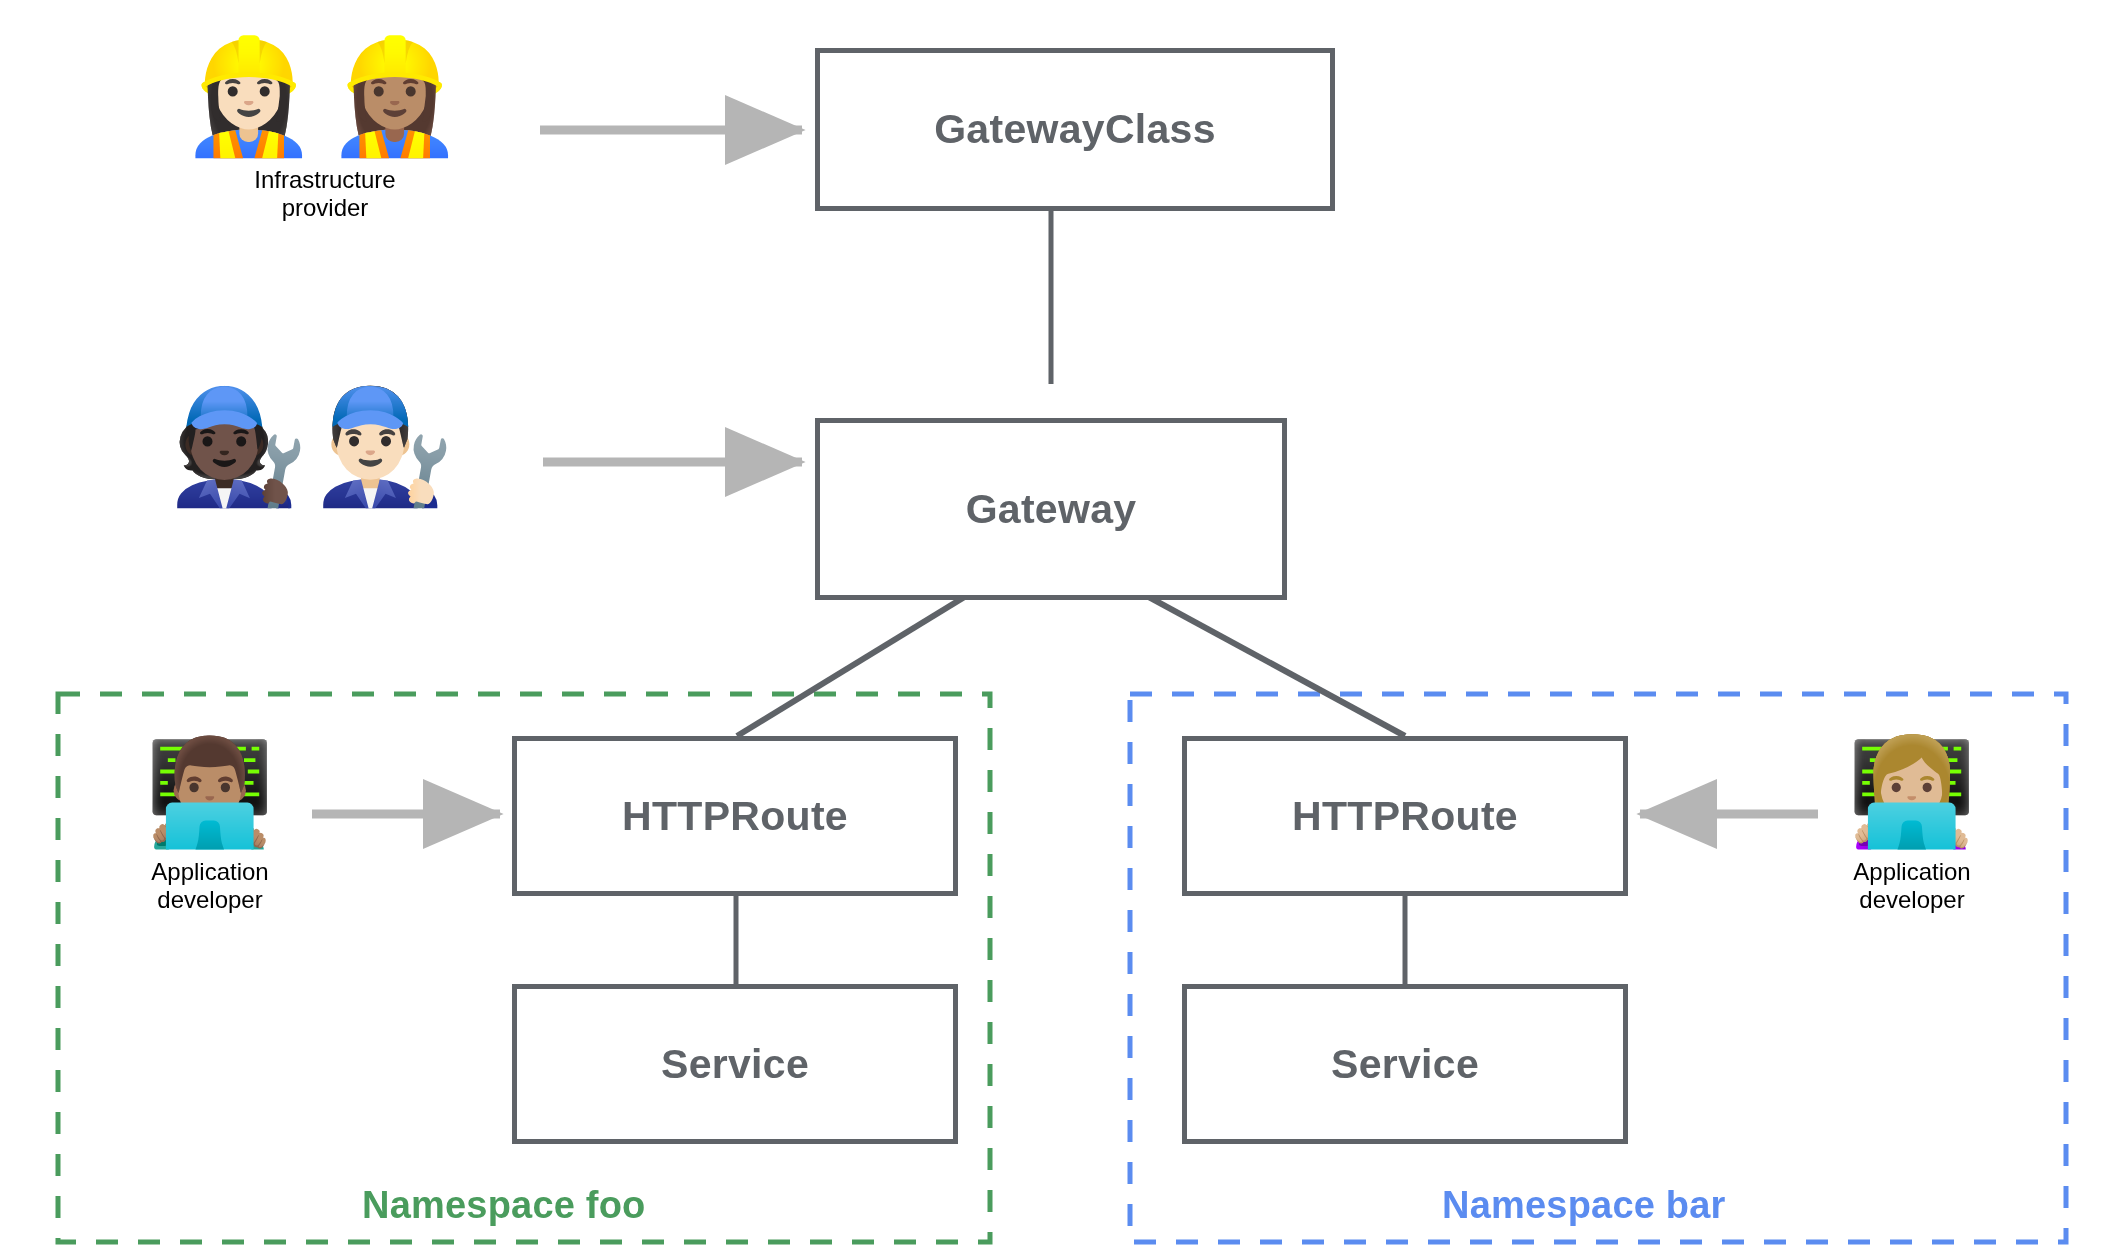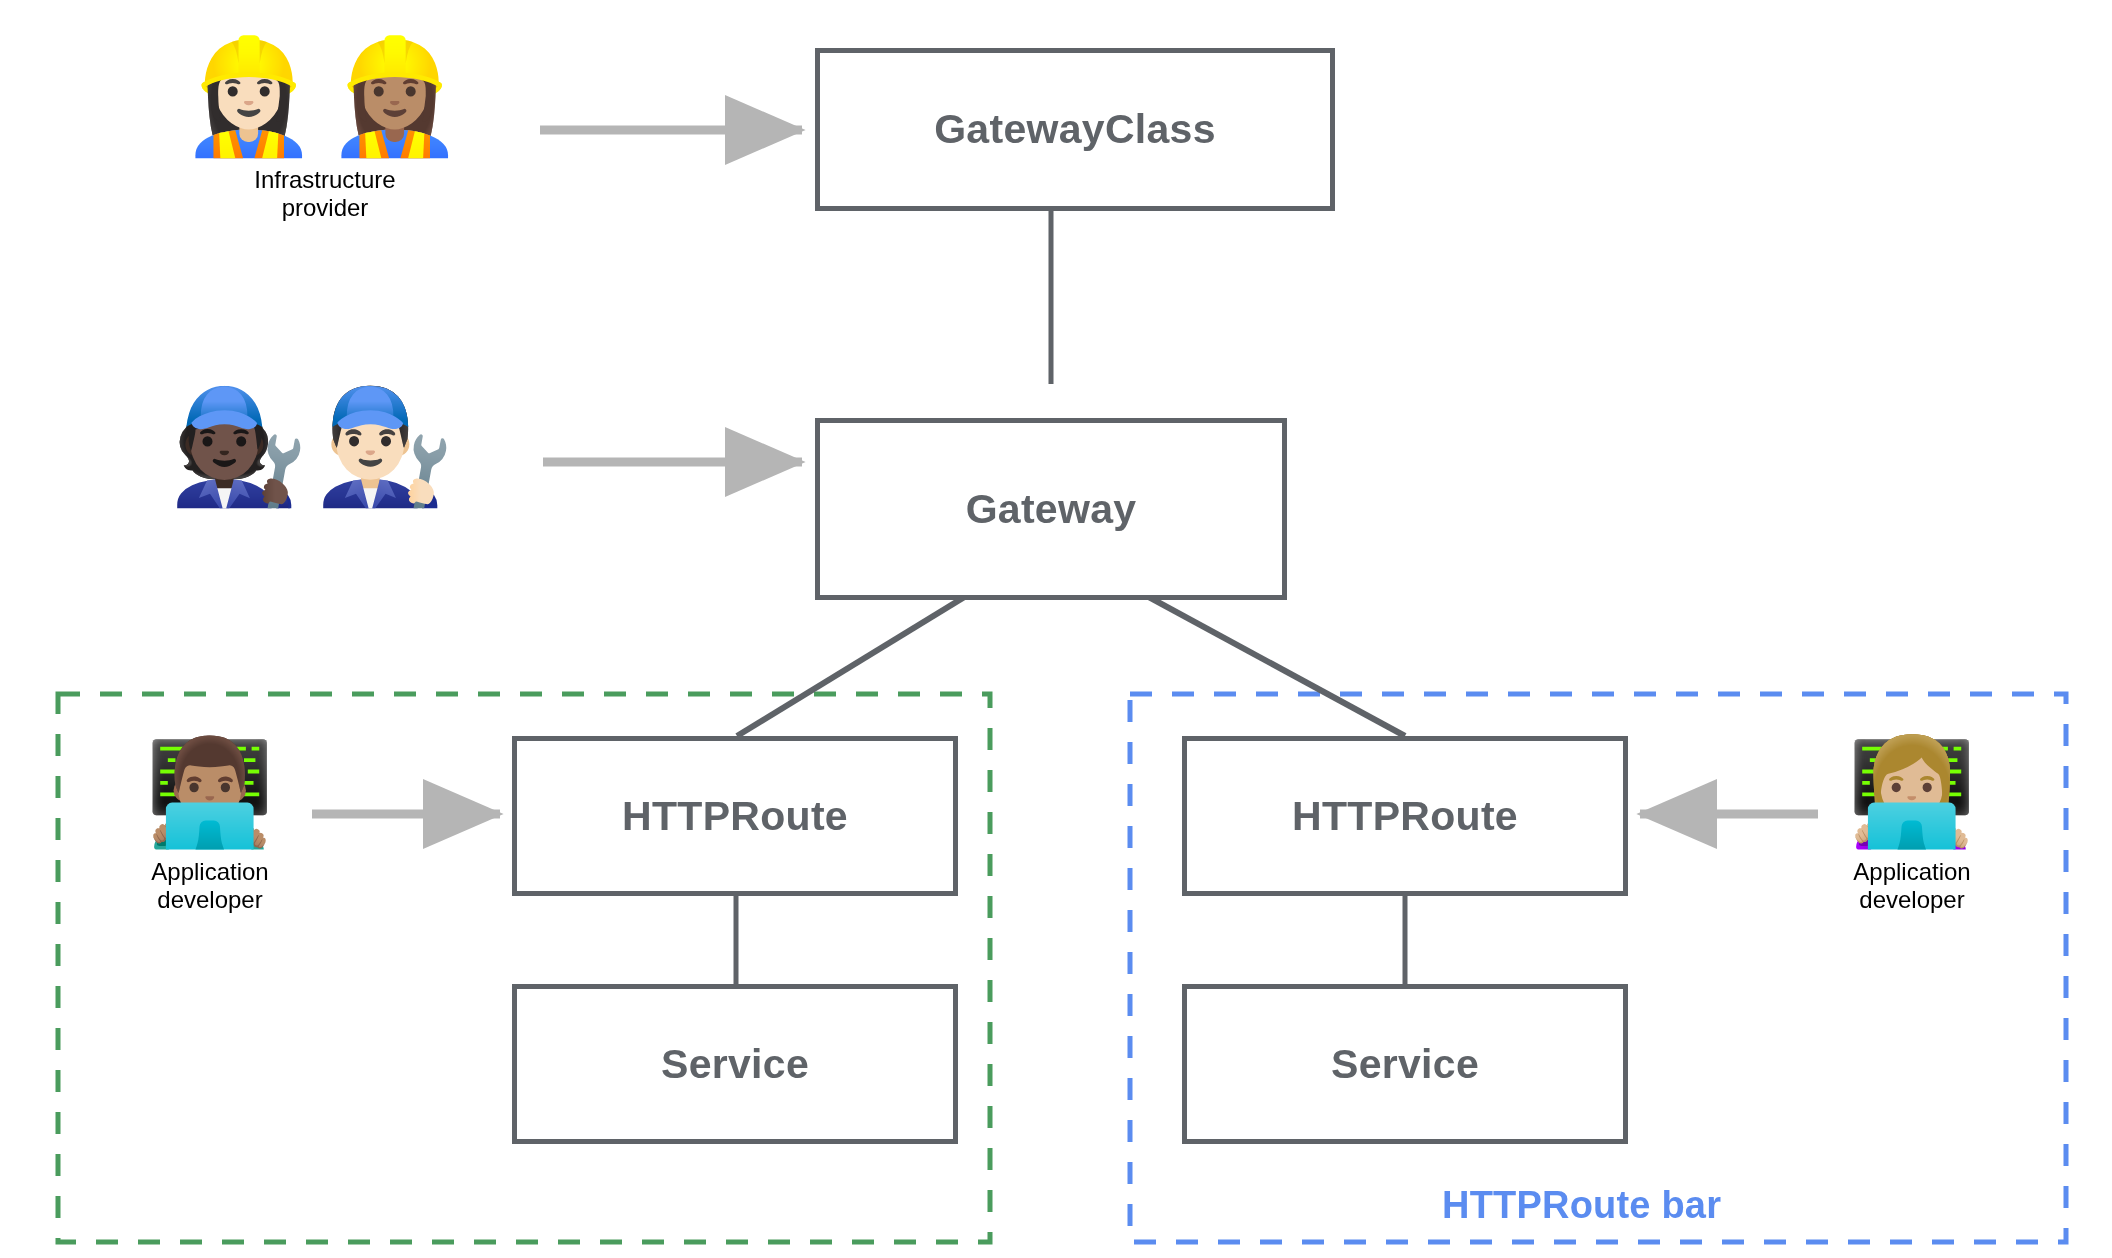--- a/index.html
+++ b/index.html
@@ -173,16 +173,17 @@
     <span class="persona-caption">Application
 developer</span>
   </div>
 
   <div class="persona" id="persona-appdev-bar">
     <span class="persona-emoji">👩🏼‍💻</span>
     <span class="persona-caption">Application
 developer</span>
   </div>
 
+  <div class="ns-label" id="ns-label-foo">Namespace foo</div>
 
-  <div class="ns-label" id="ns-label-bar">HTTPRoute bar</div>
+  <div class="ns-label" id="ns-label-bar">Namespace bar</div>
 
 </div>
 
 </body></html>

